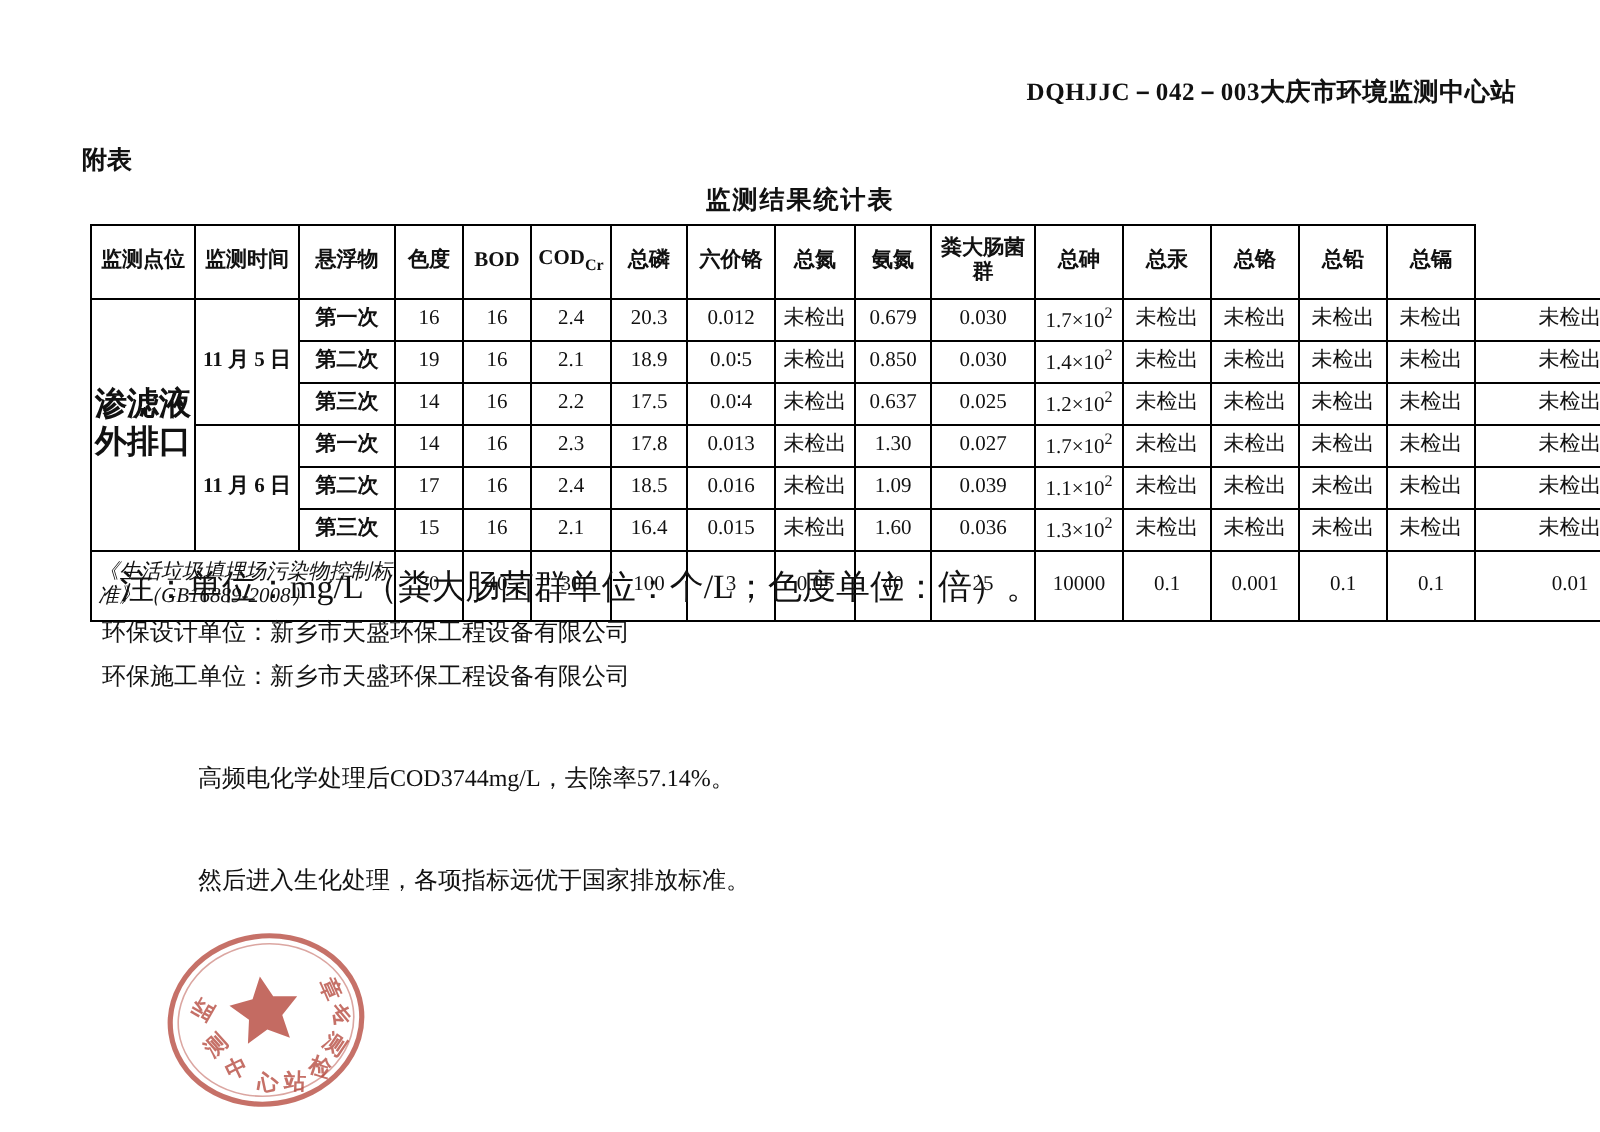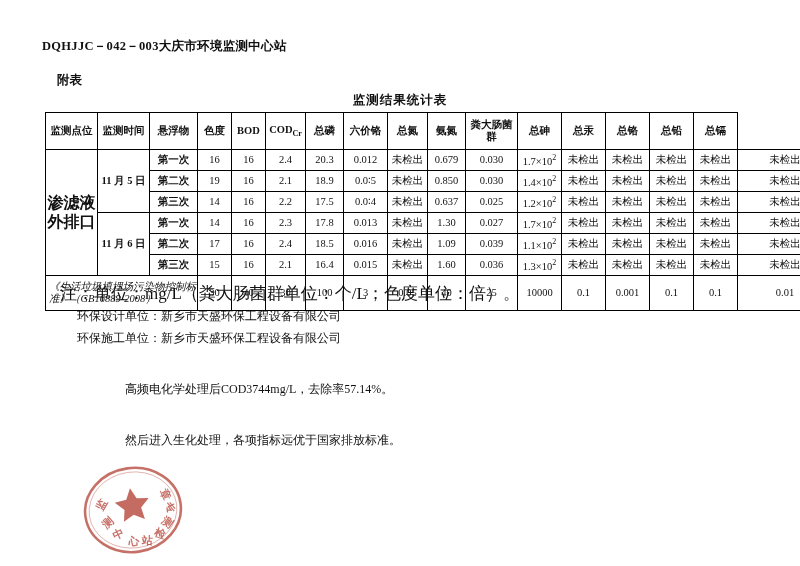--- a/index.html
+++ b/index.html
@@ -21,33 +21,33 @@
     height: 566px;
     box-sizing: border-box;
     padding: 0;
   }
   .header-row {
     position: absolute;
     top: 38px;
     left: 42px;
     right: 42px;
     display: flex;
-    justify-content: flex-start;
+    justify-content: flex-end;
     align-items: baseline;
     font-size: 12.5px;
     font-weight: bold;
     letter-spacing: 0.3px;
   }
   .doc-code { font-family: "Liberation Serif", serif; }
   .org-name { font-family: "Liberation Serif", serif; font-size: 12.5px; }
 
   .attachment-label {
     position: absolute;
     top: 72px;
-    left: 57px;
+    left: 41px;
     font-size: 12.5px;
     font-weight: bold;
   }
   .table-title {
     position: absolute;
     top: 92px;
     left: 0;
     width: 100%;
     text-align: center;
     font-size: 12.5px;
@@ -105,21 +105,21 @@
 
   .note {
     position: absolute;
     top: 282px;
     left: 60px;
     font-size: 17px;
   }
   .body-lines {
     position: absolute;
     top: 305px;
-    left: 61px;
+    left: 35px;
     width: 700px;
     font-size: 12px;
     line-height: 22px;
   }
   .body-lines div { white-space: nowrap; }
   .indent1 { padding-left: 16px; }
   .indent2 { padding-left: 48px; }
   .indent3 { padding-left: 64px; margin-top: 29px; }
 
   .stamp {

